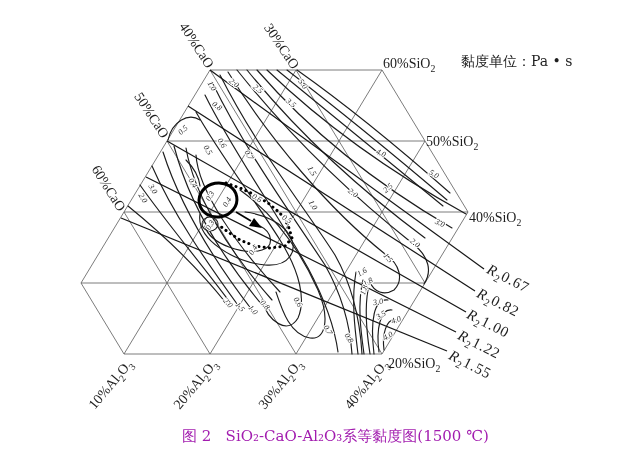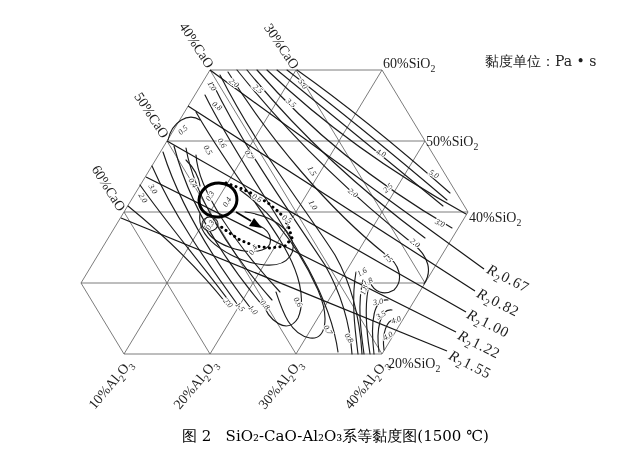--- a/index.html
+++ b/index.html
@@ -11,24 +11,24 @@
   .lbl { font-family: "Liberation Serif", "DejaVu Serif", serif; fill: #1e1e1e; }
   .axis-lbl { font-size: 14px; }
   .ratio-lbl { font-size: 15px; letter-spacing: 0.8px; }
   .contour-lbl { font-size: 8px; font-style: italic; fill: #2a2a2a;
                  stroke: #ffffff; stroke-width: 2.2px; paint-order: stroke; }
   .hl-ellipse { fill: none; stroke: #000; stroke-width: 3; }
   .hl-small { fill: none; stroke: #1c1c1c; stroke-width: 1.1; }
   .hl-dots { fill: none; stroke: #000; stroke-width: 3; stroke-dasharray: 0.1 5.2; stroke-linecap: round; }
   .hl-arrow { stroke: #000; stroke-width: 1.6; }
   .hl-arrowhead { fill: #000; }
-  .caption { position: absolute; left: 182px; top: 427px; font-size: 15px; color: #000000;
+  .caption { position: absolute; left: 182px; top: 427px; font-size: 15px; color: #a21caf;
              font-family: "DejaVu Serif", "Liberation Serif", serif; white-space: pre; }
   .unit { position: absolute; left: 461px; top: 53px; font-size: 14px; color: #1e1e1e;
-          font-family: "DejaVu Serif", "Liberation Serif", serif; white-space: pre; margin-left: 24px; }
+          font-family: "DejaVu Serif", "Liberation Serif", serif; white-space: pre; }
 </style>
 </head>
 <body>
 
 <svg id="chart" xmlns="http://www.w3.org/2000/svg" width="627" height="473" viewBox="0 0 627 473">
     <g>
       <line x1="210" y1="70" x2="296" y2="70" class="grid-line"></line>
       <line x1="296" y1="70" x2="382" y2="70" class="grid-line"></line>
       <line x1="210" y1="70" x2="167" y2="141" class="grid-line"></line>
       <line x1="210" y1="70" x2="253" y2="141" class="grid-line"></line>

